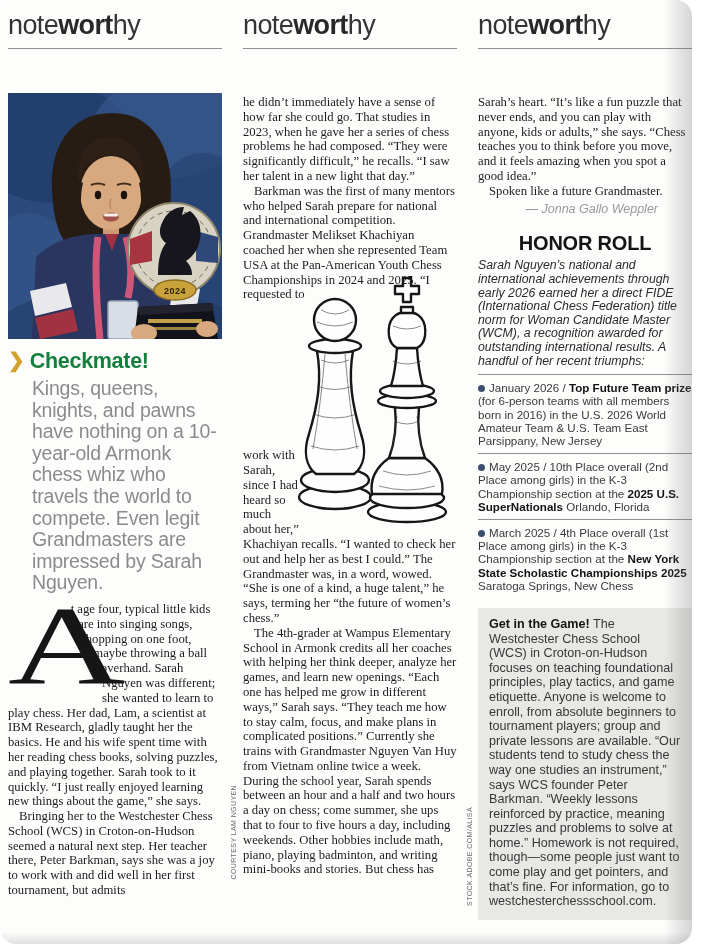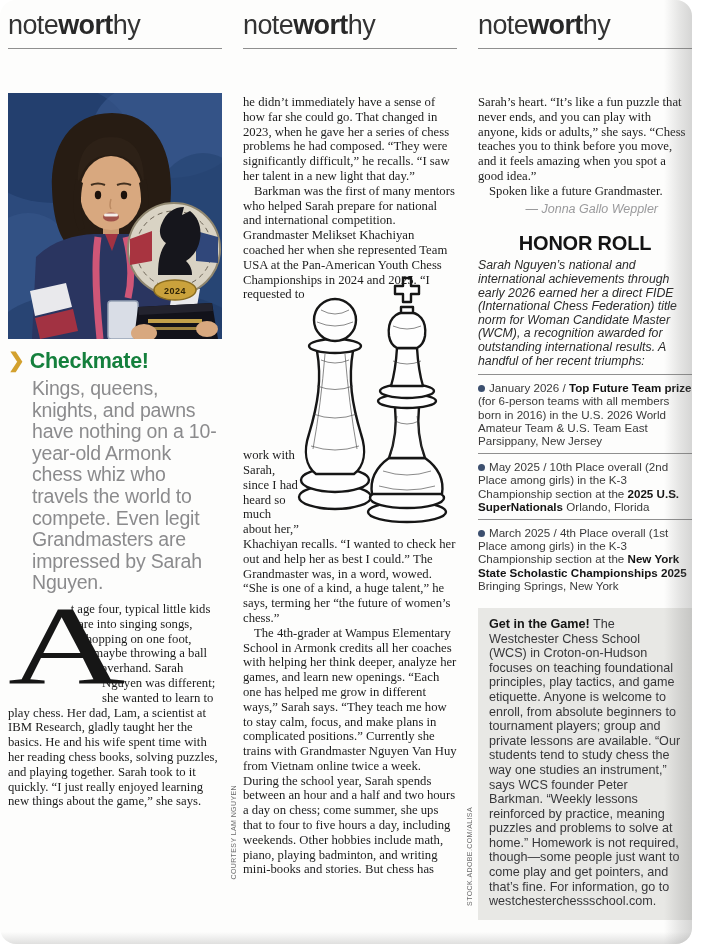--- a/index.html
+++ b/index.html
@@ -122,30 +122,31 @@
         </g>
       </svg>
 
       <div class="kicker">
         <span class="glyph">❯</span><span class="title">Checkmate!</span>
       </div>
       <div class="dek">Kings, queens, knights, and pawns have nothing on a 10-year-old Armonk chess whiz who travels the world to compete. Even legit Grandmasters are impressed by Sarah Nguyen.</div>
 
       <div class="body-text first-par">
         <p><span class="dropcap">A</span><span>t age four, typical little kids are into singing songs, hopping on one foot, maybe throwing a ball overhand. Sarah Nguyen was different; she wanted to learn to play chess. Her dad, Lam, a scientist at IBM Research, gladly taught her the basics. He and his wife spent time with her reading chess books, solving puzzles, and playing together. Sarah took to it quickly. “I just really enjoyed learning new things about the game,” she says.</span></p>
+        <p class="indent">Bringing her to the Westchester Chess School (WCS) in Croton-on-Hudson seemed a natural next step. Her teacher there, Peter Barkman, says she was a joy to work with and did well in her first tournament, but admits</p>
       </div>
 
       <div class="vcredit c1">COURTESY LAM NGUYEN</div>
     </div>
 
     <div class="col">
       <div class="masthead"><span>note</span><span class="bold">wort</span><span>hy</span></div>
 
       <div class="body-text colbody">
-        <p>he didn’t immediately have a sense of how far she could go. That changed in 2023, when he gave her a series of chess problems he had composed. “They were significantly difficult,” he recalls. “I saw her talent in a new light that day.”</p>
+        <p>he didn’t immediately have a sense of how far she could go. That studies in 2023, when he gave her a series of chess problems he had composed. “They were significantly difficult,” he recalls. “I saw her talent in a new light that day.”</p>
         <p class="indent">Barkman was the first of many mentors who helped Sarah prepare for national and international competition. Grandmaster Melikset Khachiyan coached her when she represented Team USA at the Pan-American Youth Chess Championships in 2024 and 2025. “I requested to</p>
 
         <figure class="chess-fig" style="margin:-26px 0 2px 6px;">
           <svg viewBox="0 0 160 250" aria-hidden="true">
             <g transform="translate(2,18)" fill="#fefefe" stroke="#161616" stroke-width="2.4" stroke-linejoin="round">
               <ellipse cx="36" cy="203" rx="36" ry="12"></ellipse>
               <ellipse cx="36" cy="186" rx="34" ry="12"></ellipse>
               <path d="M18,57 C23,85 19,110 10,140 C4,158 7,172 17,180 L55,180 C65,172 68,158 62,140 C53,110 49,85 54,57 Z"></path>
               <ellipse cx="36" cy="52" rx="26" ry="7"></ellipse>
               <circle cx="36" cy="26" r="21"></circle>
@@ -204,21 +205,21 @@
       <div class="hr-intro">Sarah Nguyen’s national and international achievements through early 2026 earned her a direct FIDE (International Chess Federation) title norm for Woman Candidate Master (WCM), a recognition awarded for outstanding international results. A handful of her recent triumphs:</div>
 
       <div class="hr-list">
         <div class="hr-item">
           <span class="dot"></span><span>January 2026 / </span><b>Top Future Team prize</b><span> (for 6-person teams with all members born in 2016) in the U.S. 2026 World Amateur Team &amp; U.S. Team East Parsippany, New Jersey</span>
         </div>
         <div class="hr-item">
           <span class="dot"></span><span>May 2025 / 10th Place overall (2nd Place among girls) in the K-3 Championship section at the </span><b>2025 U.S. SuperNationals</b><span> Orlando, Florida</span>
         </div>
         <div class="hr-item">
-          <span class="dot"></span><span>March 2025 / 4th Place overall (1st Place among girls) in the K-3 Championship section at the </span><b>New York State Scholastic Championships 2025</b><span> Bringing Springs, New York</span>
+          <span class="dot"></span><span>March 2025 / 4th Place overall (1st Place among girls) in the K-3 Championship section at the </span><b>New York State Scholastic Championships 2025</b><span> Saratoga Springs, New Chess</span>
         </div>
       </div>
 
       <div class="info-box">
         <b>Get in the Game!</b><span> The Westchester Chess School (WCS) in Croton-on-Hudson focuses on teaching foundational principles, play tactics, and game etiquette. Anyone is welcome to enroll, from absolute beginners to tournament players; group and private lessons are available. “Our students tend to study chess the way one studies an instrument,” says WCS founder Peter Barkman. “Weekly lessons reinforced by practice, meaning puzzles and problems to solve at home.” Homework is not required, though—some people just want to come play and get pointers, and that’s fine. For information, go to westchesterchessschool.com.</span>
       </div>
     </div>
 
   </div>
 

